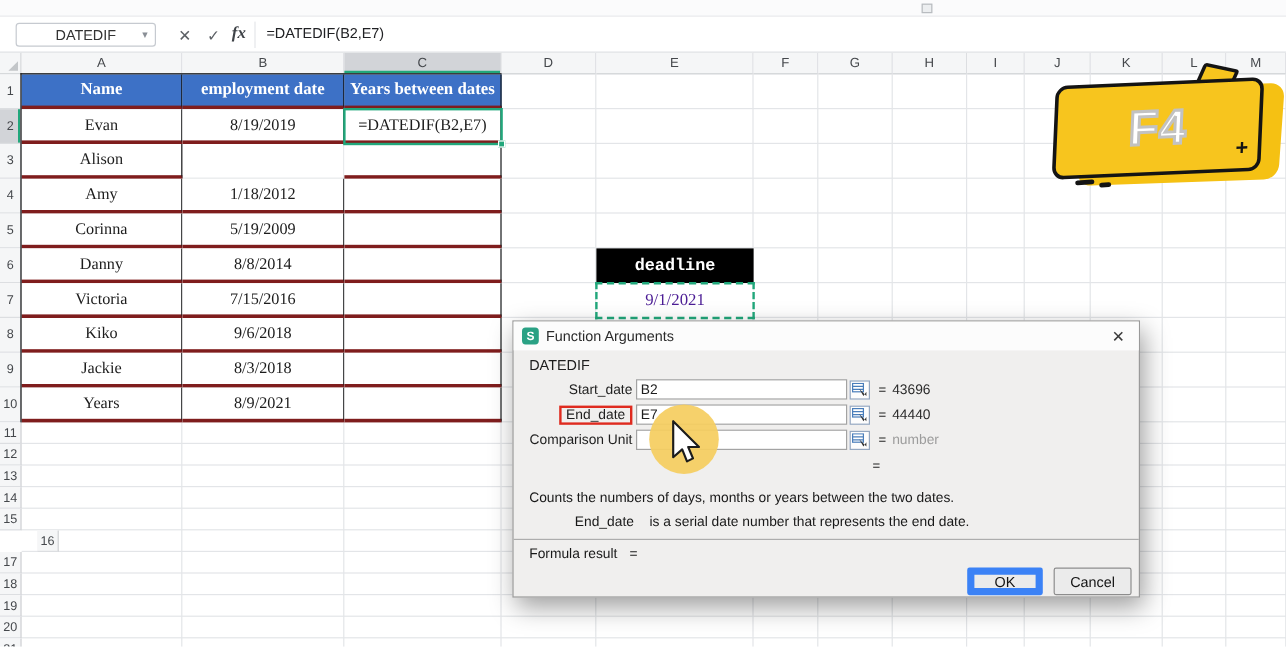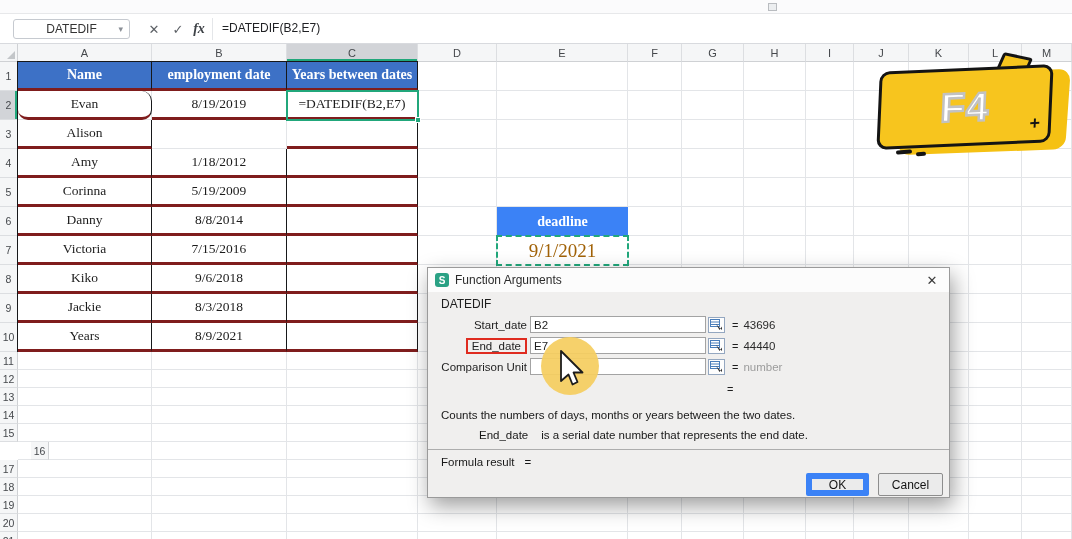--- a/index.html
+++ b/index.html
@@ -42,24 +42,24 @@
     border-right:1px solid #cfd1d4; border-bottom:1px solid #dcdee1; }
   .rowhdr.sel { background:#d2d4d8; box-shadow:inset -2px 0 0 #21a77b; }
   .vline { position:absolute; top:18px; width:1px; background:#e3e5e8; }
   .hline { position:absolute; left:18px; height:1px; background:#e3e5e8; }
 
   .tcell { position:absolute; background:#fff; font-family:"Liberation Serif", serif;
     font-size:13.5px; color:#1c1c1c; display:flex; align-items:center; justify-content:center;
     border-right:1px solid #17181a; border-bottom:3px solid #7f1d1d; }
   .thead { background:#3d71c6; color:#fff; font-weight:bold; font-size:14px; }
   .toutline { position:absolute; border-left:1px solid #17181a; border-top:1px solid #17181a; pointer-events:none; }
-  .bluecell { position:absolute; background:#3b82f6; color:#fff; font-weight:bold;
-    font-family:Liberation Serif, serif; font-size:14px; display:flex; align-items:center; justify-content:center; }
+  .bluecell { position:absolute; background:#000000; color:#fff; font-weight:bold;
+    font-family:Liberation Mono, monospace; font-size:14px; display:flex; align-items:center; justify-content:center; }
   .plaincell { position:absolute; background:#fff; font-family:"Liberation Serif", serif;
-    font-size:19px; color:#a16207; display:flex; align-items:center; justify-content:center; }
+    font-size:14px; color:#4c1d95; display:flex; align-items:center; justify-content:center; }
 
   .sel-border { position:absolute; border:2px solid #21a77b; pointer-events:none; }
   .sel-handle { position:absolute; width:6px; height:6px; background:#21a77b; border:1px solid #fff; }
   .ants { position:absolute; border:2px dashed #21a77b; pointer-events:none; }
 
   
   .dialog { position:absolute; left:427px; top:267px; width:523px; height:231px;
     background:#f0efee; border:1px solid #9a9a9a; box-shadow:3px 8px 20px rgba(0,0,0,.38);
     font-size:12px; color:#222; z-index:10; }
   .dlg-title { position:absolute; left:0; top:0; right:0; height:24px; background:#fcfcfc;
@@ -203,21 +203,21 @@
     <div class="rowhdr" style="top: 380px; height: 18px;">15</div>
     <div class="rowhdr" style="top: 398px; height: 18px; margin-left: 31px;">16</div>
     <div class="rowhdr" style="top: 416px; height: 18px;">17</div>
     <div class="rowhdr" style="top: 434px; height: 18px;">18</div>
     <div class="rowhdr" style="top: 452px; height: 18px;">19</div>
     <div class="rowhdr" style="top: 470px; height: 18px;">20</div>
     <div class="rowhdr" style="top: 488px; height: 18px;">21</div>
     <div class="tcell thead" style="left: 18px; top: 18px; width: 134px; height: 29px;">Name</div>
     <div class="tcell thead" style="left: 152px; top: 18px; width: 135px; height: 29px;">employment date</div>
     <div class="tcell thead" style="left: 287px; top: 18px; width: 131px; height: 29px;">Years between dates</div>
-    <div class="tcell" style="left: 18px; top: 47px; width: 134px; height: 29px; border-radius: 10px;">Evan</div>
+    <div class="tcell" style="left: 18px; top: 47px; width: 134px; height: 29px;">Evan</div>
     <div class="tcell" style="left: 152px; top: 47px; width: 135px; height: 29px;">8/19/2019</div>
     <div class="tcell" style="left: 287px; top: 47px; width: 131px; height: 29px;">=DATEDIF(B2,E7)</div>
     <div class="tcell" style="left: 18px; top: 76px; width: 134px; height: 29px;">Alison</div>
     <div class="tcell" style="left: 287px; top: 76px; width: 131px; height: 29px;"></div>
     <div class="tcell" style="left: 18px; top: 105px; width: 134px; height: 29px;">Amy</div>
     <div class="tcell" style="left: 152px; top: 105px; width: 135px; height: 29px;">1/18/2012</div>
     <div class="tcell" style="left: 287px; top: 105px; width: 131px; height: 29px;"></div>
     <div class="tcell" style="left: 18px; top: 134px; width: 134px; height: 29px;">Corinna</div>
     <div class="tcell" style="left: 152px; top: 134px; width: 135px; height: 29px;">5/19/2009</div>
     <div class="tcell" style="left: 287px; top: 134px; width: 131px; height: 29px;"></div>

